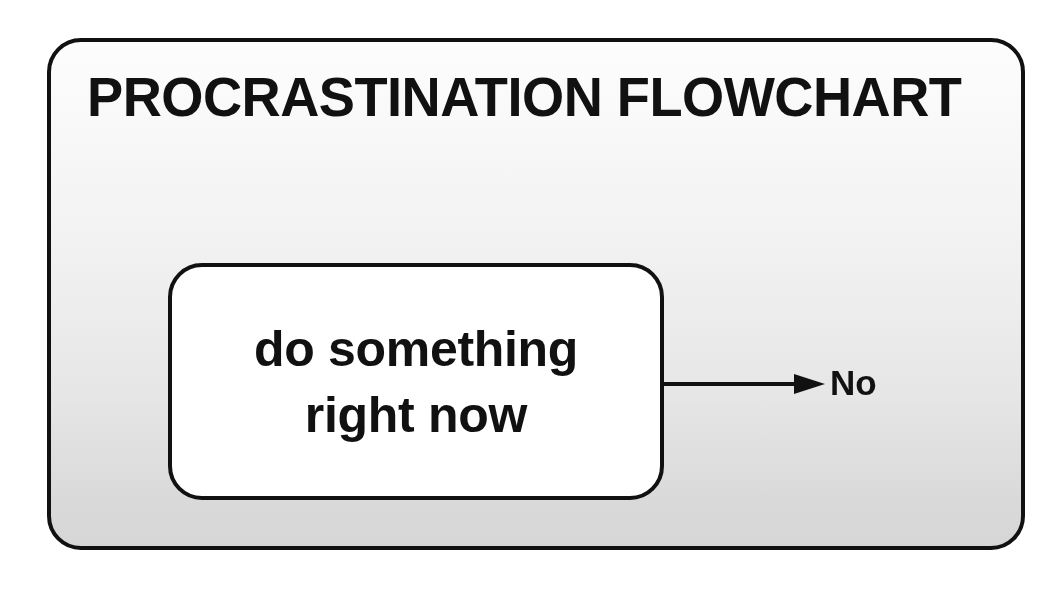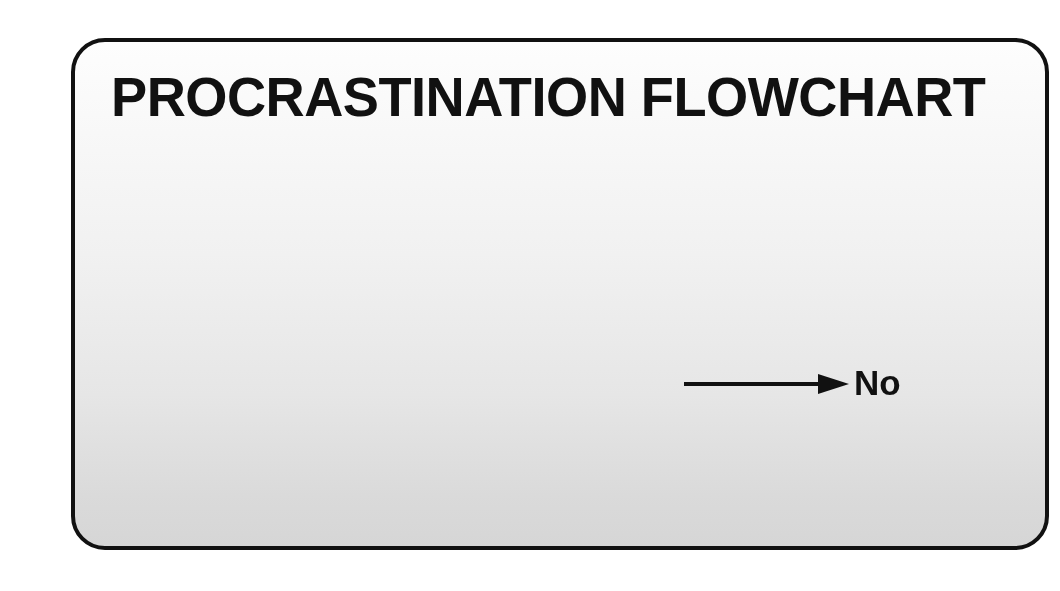--- a/index.html
+++ b/index.html
@@ -33,21 +33,20 @@
     box-sizing: border-box;
     border: 4px solid #111111;
     border-radius: 34px;
     background: linear-gradient(to bottom,
                 #fdfdfd 0%,
                 #f8f8f8 18%,
                 #f1f1f1 42%,
                 #e6e6e6 70%,
                 #dadada 90%,
                 #d6d6d6 100%);
-    margin-left: 24px;
   }
 
   
   .panel-title {
     position: absolute;
     left: 36px;
     top: 26px;
     margin: 0;
     font-family: "Liberation Sans", sans-serif;
     font-weight: bold;
@@ -111,20 +110,24 @@
 </style>
 </head>
 <body>
 
 <div id="canvas">
 
   <div class="outer-panel">
 
     <h1 class="panel-title">PROCRASTINATION FLOWCHART</h1>
 
+    <div class="node-box">
+      <span class="node-label">do something
+right now</span>
+    </div>
 
     <svg class="arrow" viewBox="0 0 160 40" width="160" height="40">
       <line x1="0" y1="20" x2="134" y2="20" stroke="#111111" stroke-width="4"></line>
       <polygon points="134,10 134,30 165,20" fill="#111111"></polygon>
     </svg>
 
     <span class="edge-label">No</span>
 
   </div>
 

